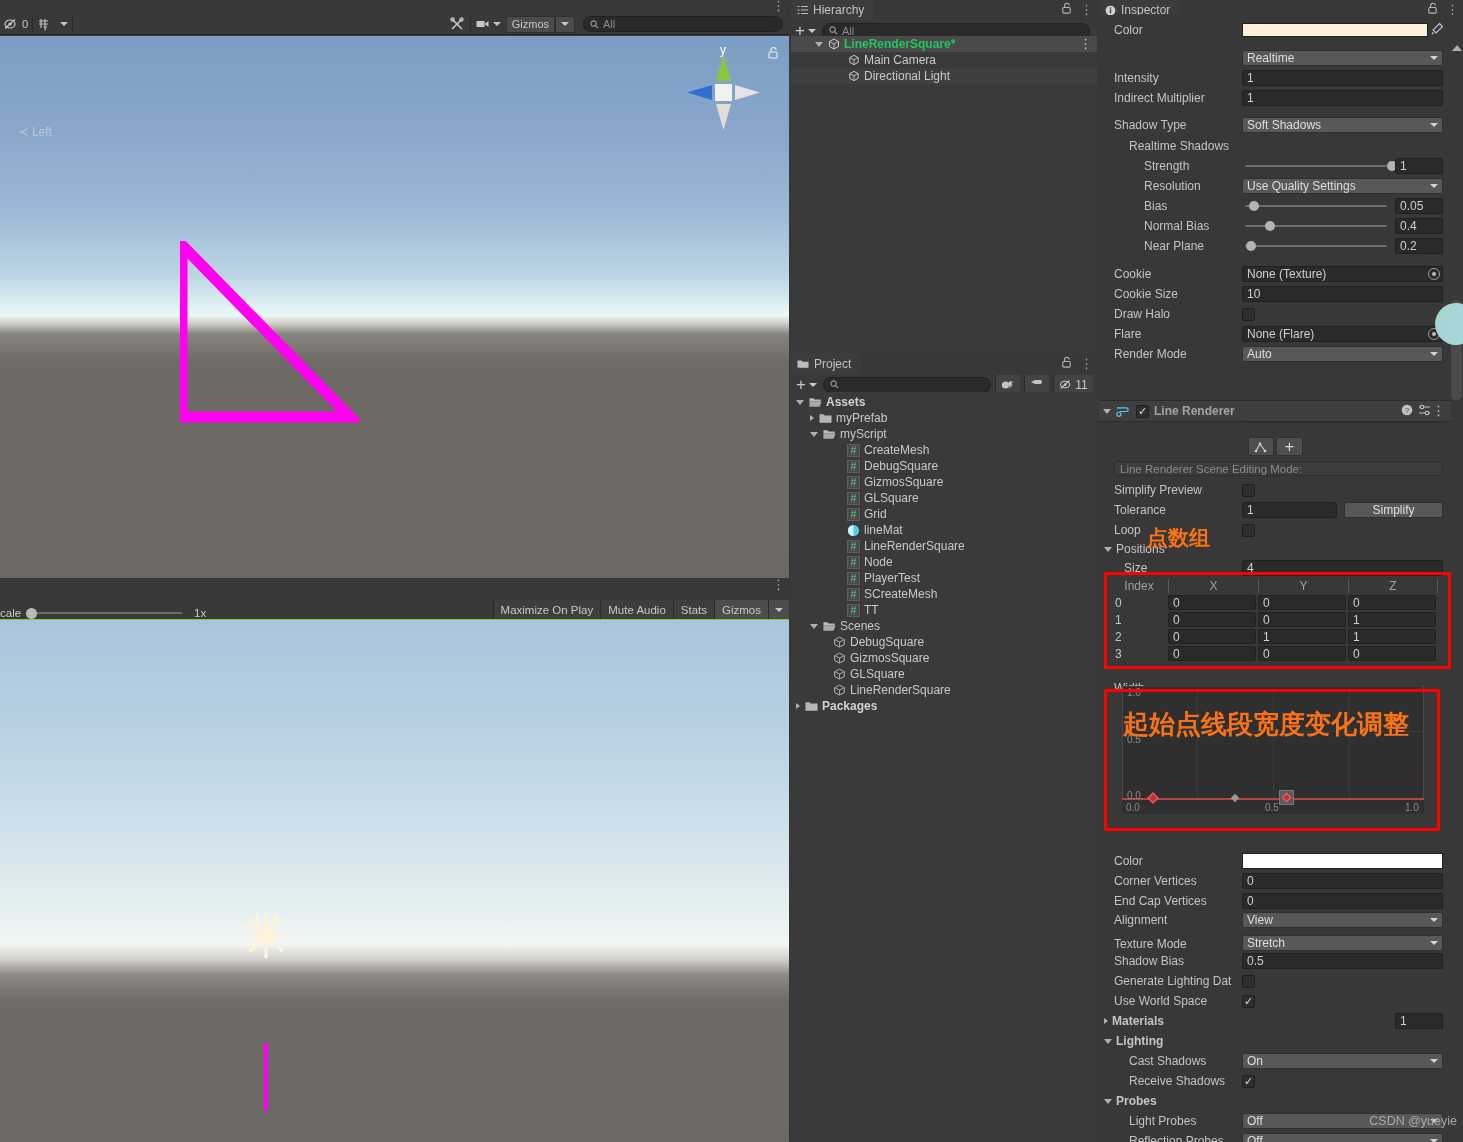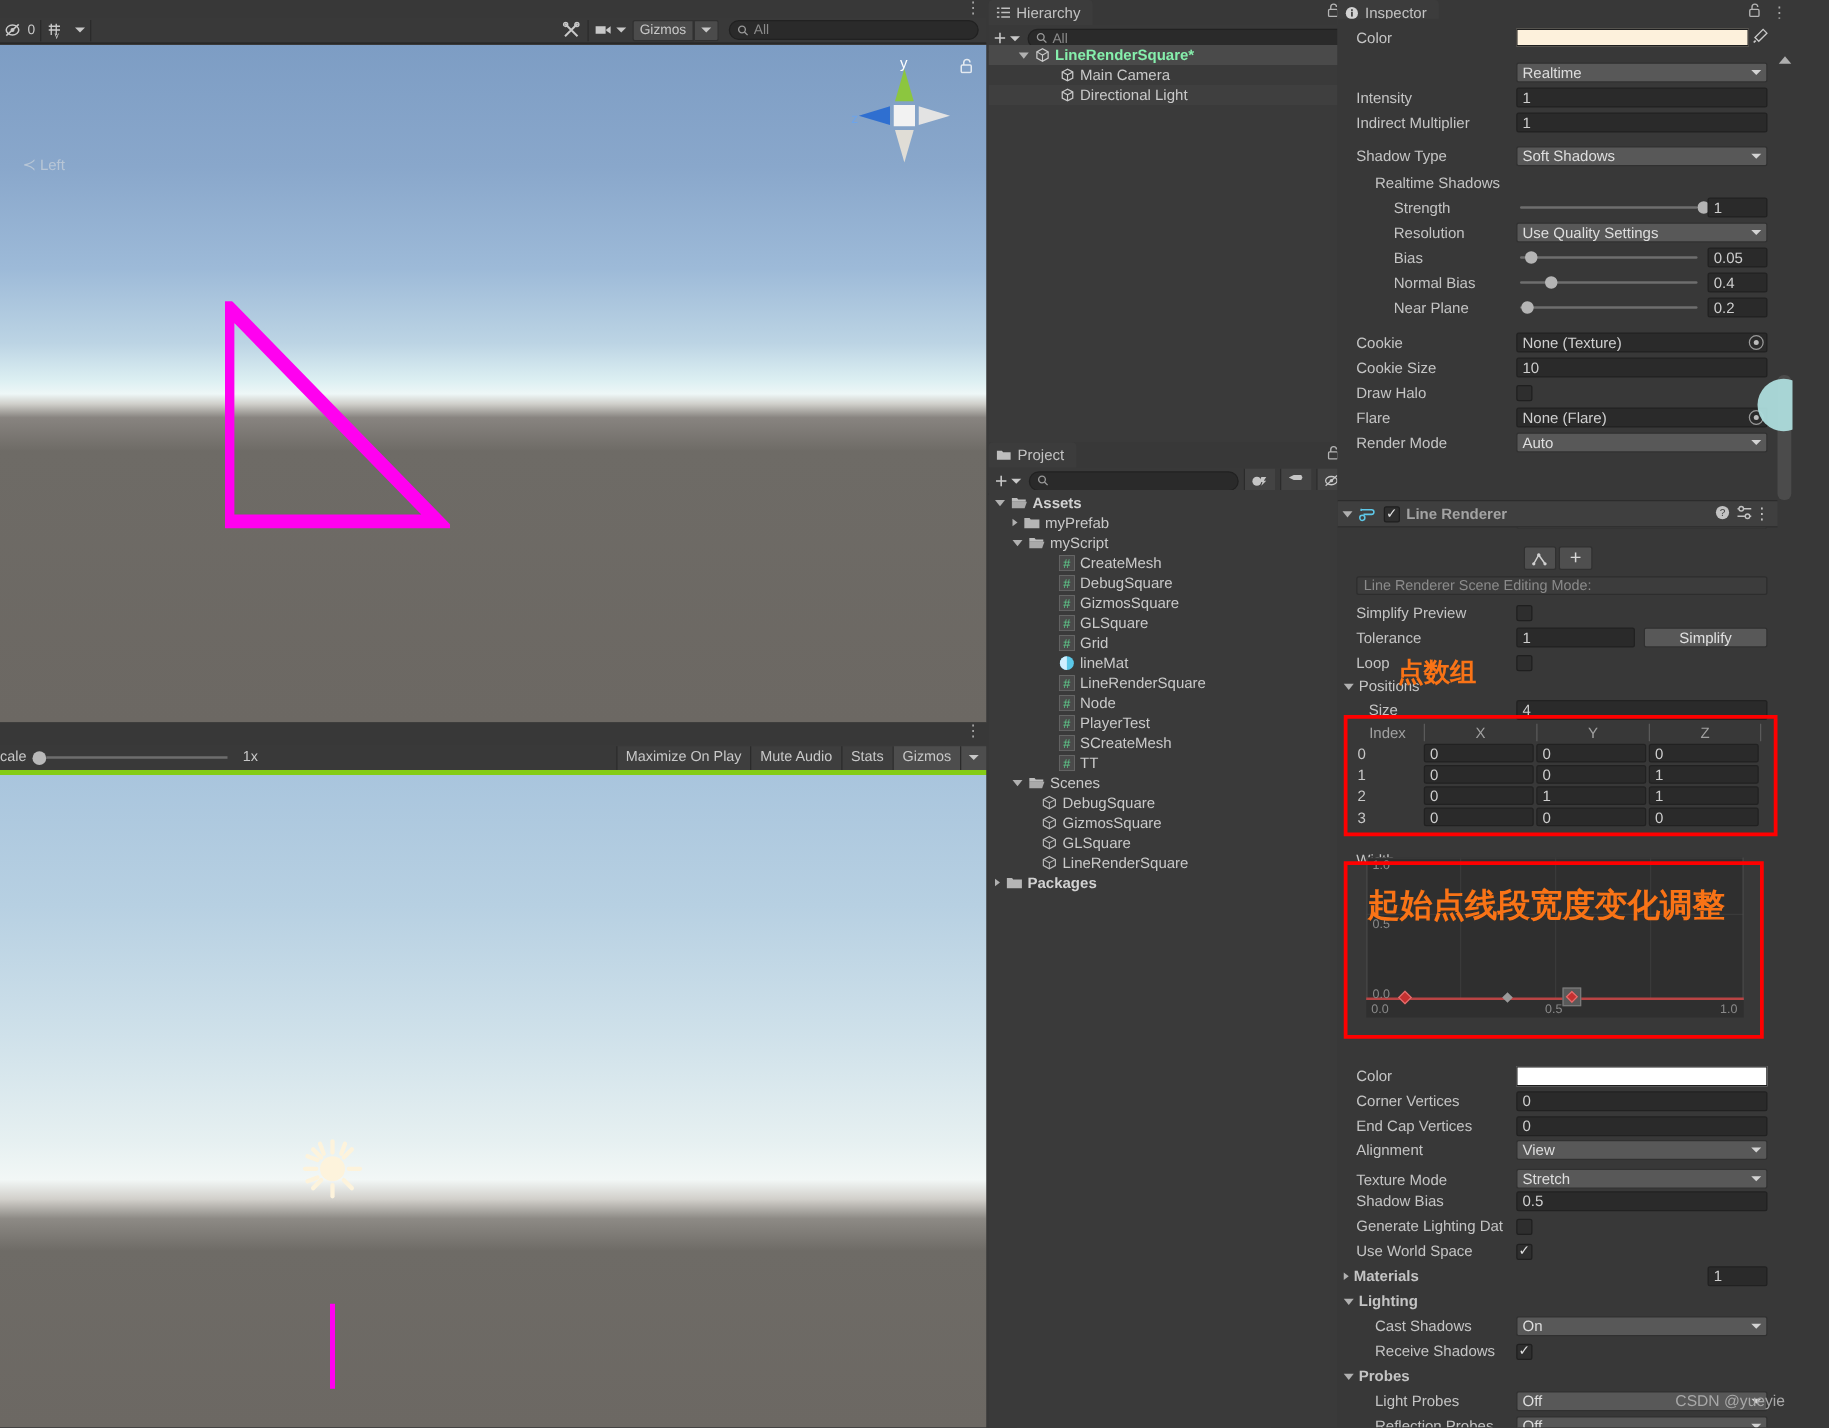--- a/index.html
+++ b/index.html
@@ -73,21 +73,21 @@
   #scene-gizmo { position: absolute; right: 20px; top: 5px; width: 90px; height: 110px; }
   #gizmo-lock { position: absolute; right: 10px; top: 10px; color: #cfd7df; font-size: 12px; }
   #gizmo-label {
     position: absolute; left: 18px; top: 88px;
     color: #b8c6d6; font-size: 12px;
   }
 
   
   #game-view { position: absolute; left: 0; top: 578px; width: 789px; height: 564px; background: #393939; }
   #game-tab-bar { height: 18px; background: #383838; position: relative; }
-  #game-toolbar { position: absolute; top: 18px; left: 0; width: 789px; height: 24px; background: #393939; display: flex; align-items: center; border-bottom: 4px solid #84cc16; }
+  #game-toolbar { position: absolute; top: 18px; left: 0; width: 789px; height: 24px; background: #393939; display: flex; align-items: flex-end; border-bottom: 1px solid #84cc16; }
   .gv-btn {
     height: 19px; display: flex; align-items: center; padding: 0 7px;
     background: #3e3e3e; border-left: 1px solid #2b2b2b;
     color: #c8c8c8; font-size: 11.5px;
   }
   .gv-btn.active { background: #4d4d4d; }
   #scale-slider { display: flex; align-items: center; gap: 0; }
   .slider-track { height: 2px; background: #6d6d6d; }
   .slider-knob { width: 11px; height: 11px; border-radius: 50%; background: #b9b9b9; }
   #game-canvas {
@@ -112,21 +112,21 @@
   
   #project { position: absolute; left: 791px; top: 354px; width: 306px; height: 788px; background: #383838; }
   #project-toolbar { height: 22px; background: #393939; display: flex; align-items: center; padding: 0 3px; gap: 4px; border-bottom: 1px solid #2b2b2b; }
   #project-tree { position: absolute; top: 38px; left: 0; right: 0; bottom: 0; background: #3a3a3a; padding-top: 2px; }
   .p-row { height: 16px; display: flex; align-items: center; font-size: 12px; color: #c9c9c9; }
   .tri { width: 0; height: 0; border-left: 4px solid #b0b0b0; border-top: 3.5px solid transparent; border-bottom: 3.5px solid transparent; }
   .tri.open { border-left: 4px solid transparent; border-right: 4px solid transparent; border-top: 5px solid #b0b0b0; border-bottom: none; }
   .ico { width: 14px; height: 13px; display: inline-flex; align-items: center; justify-content: center; flex: 0 0 auto; }
 
   
-  #inspector { position: absolute; left: 1070px; top: 0; width: 364px; height: 1142px; background: #383838; }
+  #inspector { position: absolute; left: 1099px; top: 0; width: 364px; height: 1142px; background: #383838; }
   #inspector-body { position: absolute; top: 15px; left: 0; width: 364px; height: 1127px; background: #383838; overflow: hidden; }
   .row { height: 20px; display: flex; align-items: center; padding-left: 15px; }
   .row .lbl { color: #c4c4c4; font-size: 12px; white-space: nowrap; }
   .row .lbl.i1 { padding-left: 15px; }
   .fld {
     position: absolute; left: 143px; width: 201px; height: 16px;
     background: #2a2a2a; border: 1px solid #212121; border-radius: 2px;
     display: flex; align-items: center; padding: 0 4px; color: #cfcfcf; font-size: 12px;
   }
   .drop {
@@ -355,21 +355,21 @@
     <div id="hierarchy-tree">
       <div class="h-row selected" style="padding-left:0;">
         <span style="width:24px;"></span>
         <span class="tri open" style="margin-right:4px;"></span>
         <span class="ico">
           <svg width="12" height="12" viewBox="0 0 12 12">
             <path d="M1.5 3.5L6 1l4.5 2.5v5L6 11 1.5 8.5z" fill="none" stroke="#c9c9c9" stroke-width="1"></path>
             <path d="M1.5 3.5L6 6l4.5-2.5M6 6v5" stroke="#c9c9c9" stroke-width="0.9" fill="none"></path>
           </svg>
         </span>
-        <span style="margin-left:3px;font-weight:bold;color:#86efac;">LineRenderSquare*</span>
+        <span style="margin-left:3px;font-weight:bold;color:#22c55e;">LineRenderSquare*</span>
         <span class="kebab" style="position:absolute;right:5px;">⋮</span>
       </div>
       <div class="h-row" style="padding-left:0;">
         <span style="width:56px;"></span>
         <span class="ico">
           <svg width="12" height="12" viewBox="0 0 12 12">
             <path d="M1.8 3.6L6 1.4l4.2 2.2v4.8L6 10.6 1.8 8.4z" fill="none" stroke="#c9c9c9" stroke-width="1"></path>
             <path d="M1.8 3.6L6 5.8l4.2-2.2M6 5.8v4.8" stroke="#c9c9c9" stroke-width="0.9" fill="none"></path>
           </svg>
         </span>

